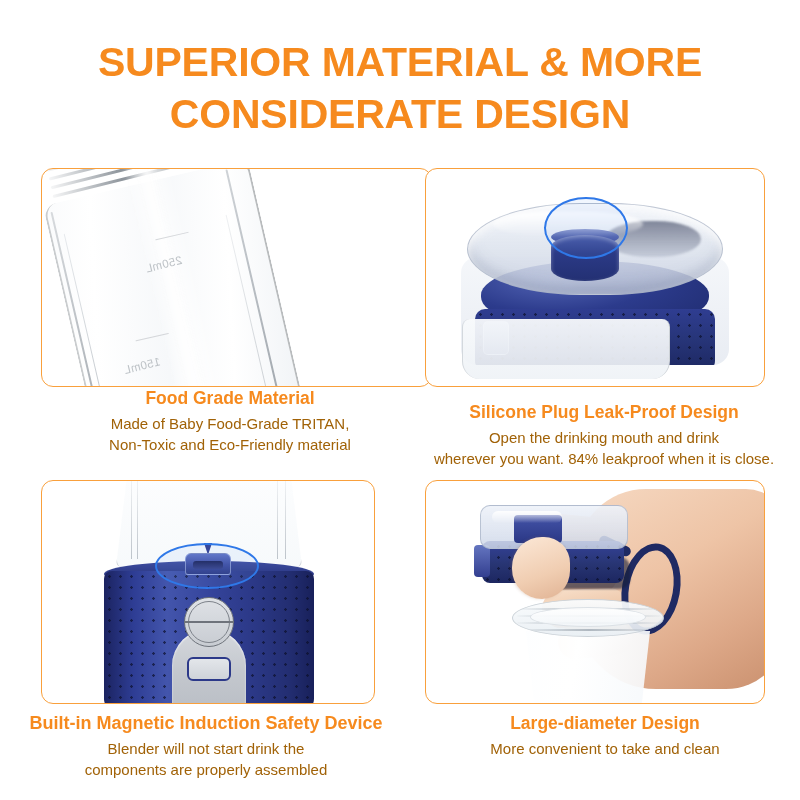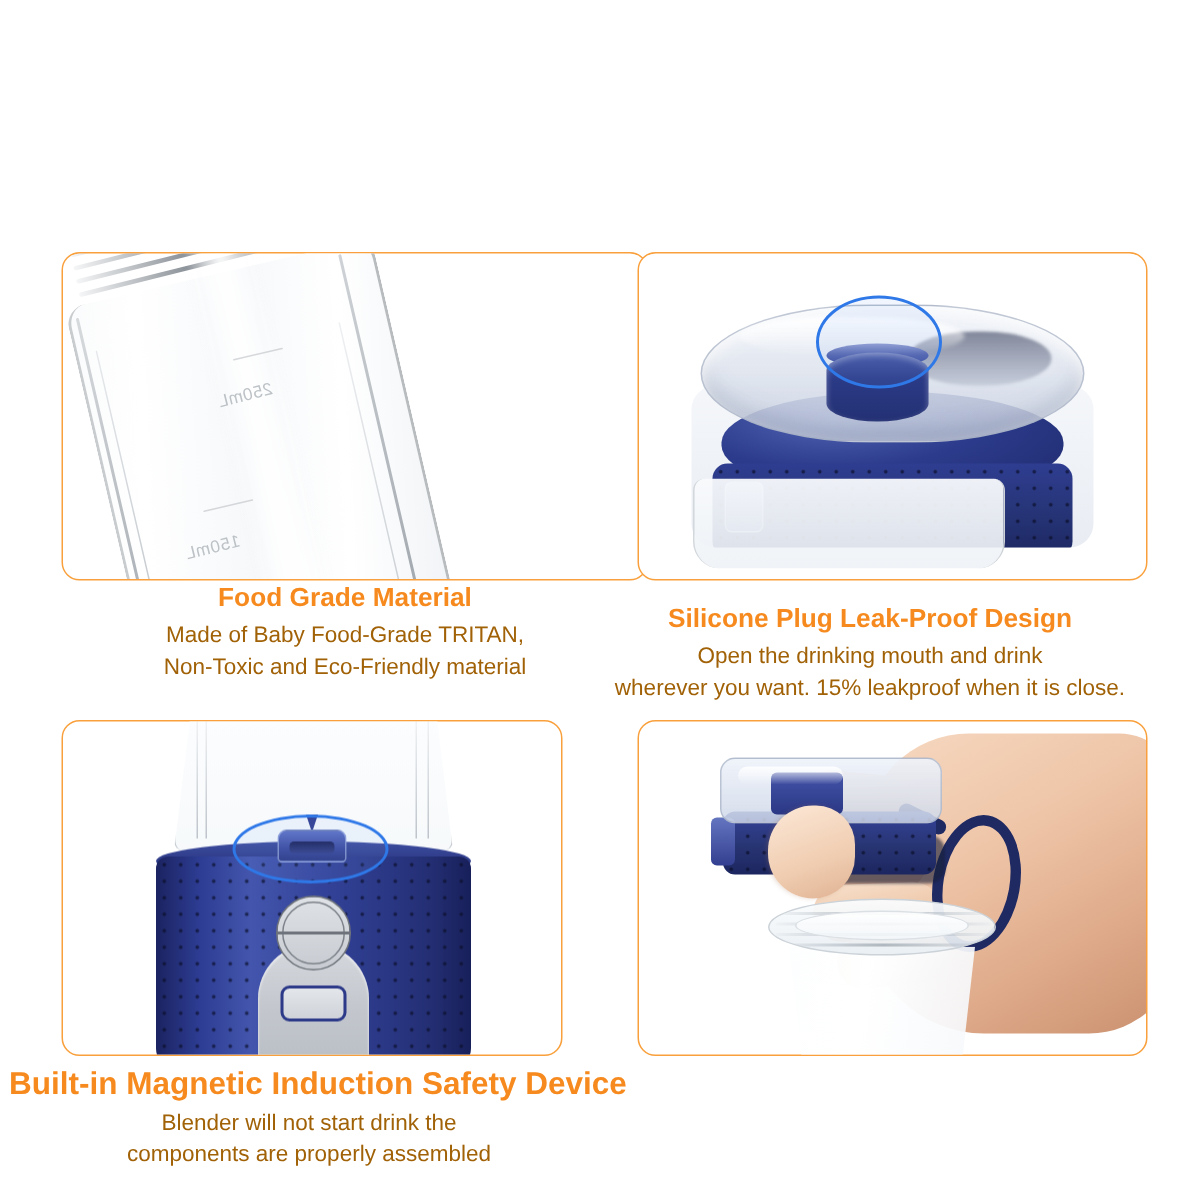--- a/index.html
+++ b/index.html
@@ -61,24 +61,24 @@
     white-space: nowrap;
   }
   .cap-body {
     color: #a16207;
     font-size: 15px;
     line-height: 21px;
     margin-top: 3px;
     white-space: pre-line;
   }
   .cap-1 { left: 30px;  top: 386px; width: 400px; }
-  .cap-2 { left: 384px; top: 400px; width: 392px; }
+  .cap-2 { left: 408px; top: 400px; width: 392px; }
   .cap-3 { left: 6px;   top: 711px; width: 400px; }
   .cap-4 { left: 420px; top: 711px; width: 370px; }
-  .cap-3 .cap-title { font-size: 21px; }
+  .cap-3 .cap-title { font-size: 18px; }
 
   
   .bottle1 {
     position: absolute;
     left: 14px; top: -26px;
     width: 250px; height: 300px;
     transform: rotate(-13deg);
     transform-origin: 50% 50%;
   }
   .b1-body {
@@ -478,20 +478,24 @@
     color: rgba(186,192,198,.8);
     font-size: 9px;
     transform: scaleX(-1);
   }
 </style>
 </head>
 <body>
 
 <div id="page">
 
+  <div class="headline">
+    <span class="l1">SUPERIOR MATERIAL &amp; MORE</span>
+    <span class="l2">CONSIDERATE DESIGN</span>
+  </div>
 
   <div class="panel panel-1">
     <div class="panel-inner">
       <div class="bottle1">
         <div class="b1-body"></div>
         <div class="b1-ringwrap">
 
           <div class="b1-ring" style="top:31px"></div>
           <div class="b1-ring" style="top:40px"></div>
           <div class="b1-ring" style="top:49px"></div>
@@ -533,21 +537,21 @@
         <div class="l2-capshine"></div>
         <div class="highlight-ellipse he-2"></div>
       </div>
       <div class="l2-glass"></div>
     </div>
   </div>
 
   <div class="caption cap-2">
     <div class="cap-title">Silicone Plug Leak-Proof Design</div>
     <div class="cap-body">Open the drinking mouth and drink
-wherever you want. 15% leakproof when it is close.</div>
+wherever you want. 84% leakproof when it is close.</div>
   </div>
 
   <div class="panel panel-3">
     <div class="panel-inner">
       <div class="base3">
         <div class="b3-jar">
           <div class="b3-jarline" style="left:14px"></div>
           <div class="b3-jarline" style="left:20px"></div>
           <div class="b3-jarline" style="left:160px"></div>
           <div class="b3-jarline" style="left:168px"></div>
@@ -605,14 +609,18 @@
           <div class="j4-thread" style="top:8px"></div>
           <div class="j4-thread" style="top:15px"></div>
           <div class="j4-thread" style="top:22px"></div>
           <div class="j4-thread" style="top:29px"></div>
         </div>
         <div class="j4-mouth"></div>
       </div>
     </div>
   </div>
 
+  <div class="caption cap-4">
+    <div class="cap-title">Large-diameter Design</div>
+    <div class="cap-body">More convenient to take and clean</div>
+  </div>
 
 </div>
 
 </body></html>

